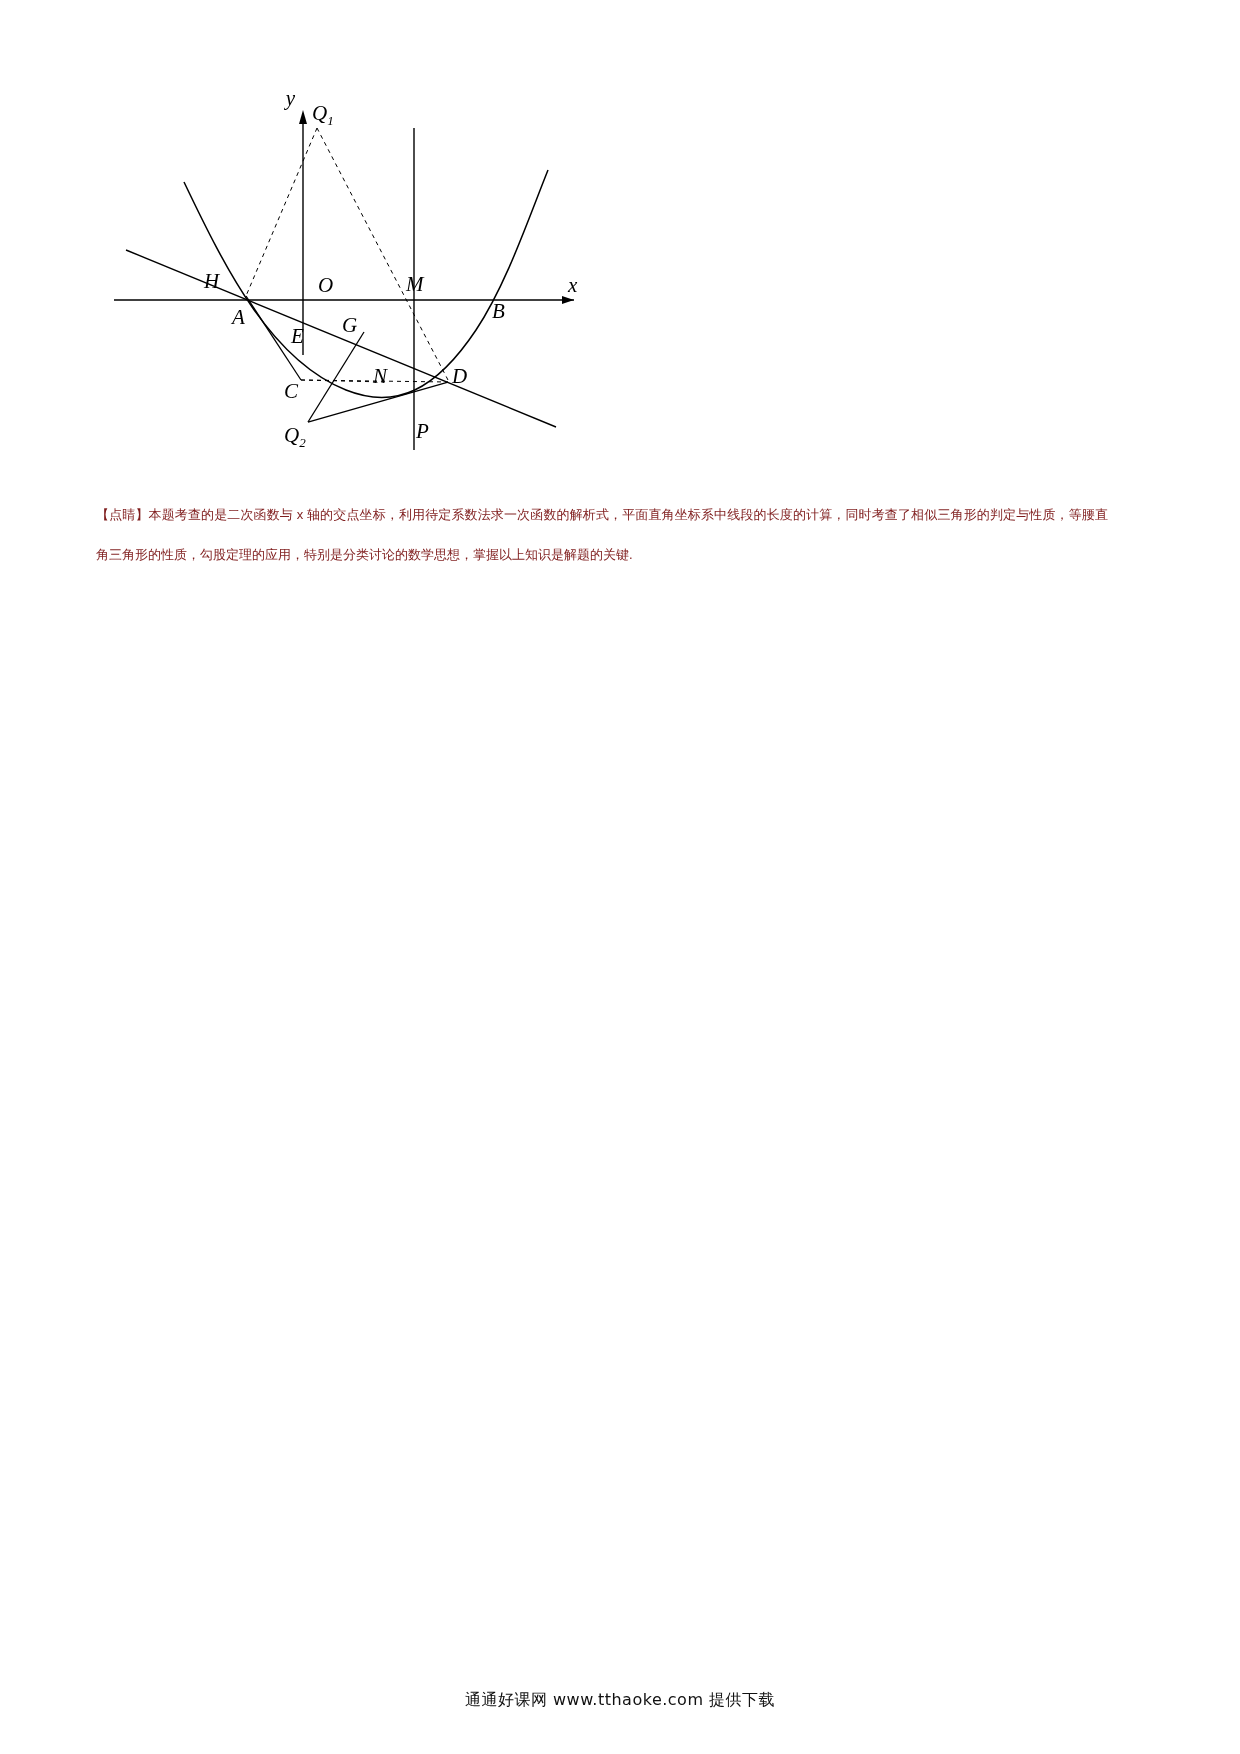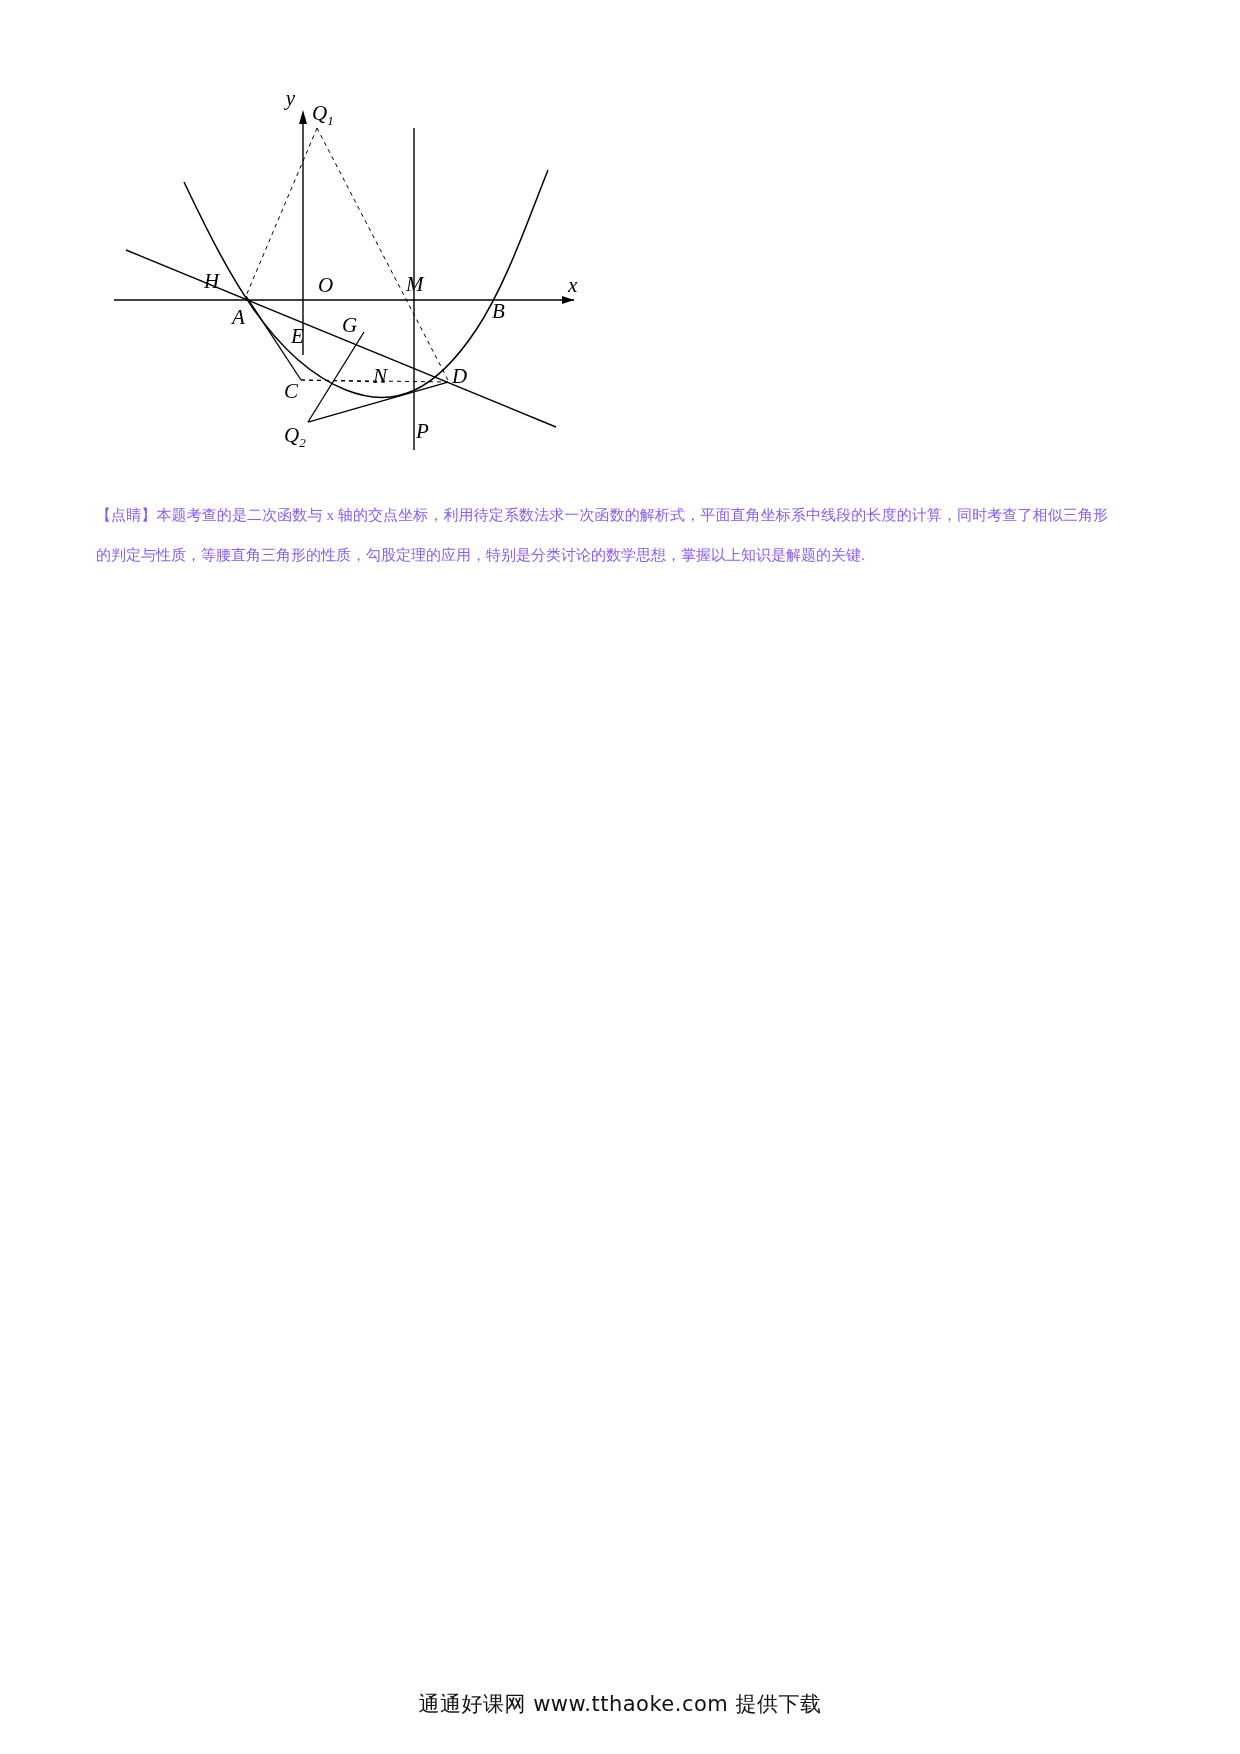--- a/index.html
+++ b/index.html
@@ -28,36 +28,36 @@
     height: 400px;
   }
   .figure-wrap svg {
     display: block;
   }
   .body-text {
     position: absolute;
     left: 96px;
     top: 495px;
     width: 1012px;
-    font-size: 15px;
+    font-size: 13px;
     line-height: 40px;
-    font-family: Liberation Serif, serif;
+    font-family: Liberation Sans, sans-serif;
     text-align: justify;
-    color: #8b5cf6;
+    color: #7f1d1d;
   }
   .body-text .para {
     text-indent: 0;
   }
   .footer {
     position: absolute;
     left: 0;
     top: 1690px;
     width: 1240px;
     text-align: center;
-    font-size: 21px;
+    font-size: 16px;
     font-family: "DejaVu Sans", "Liberation Sans", sans-serif;
     color: #111111;
     letter-spacing: 0.5px;
   }
   .lbl {
     font-family: "Liberation Serif", serif;
     font-style: italic;
     font-size: 21px;
   }
   .lbl-sub {

